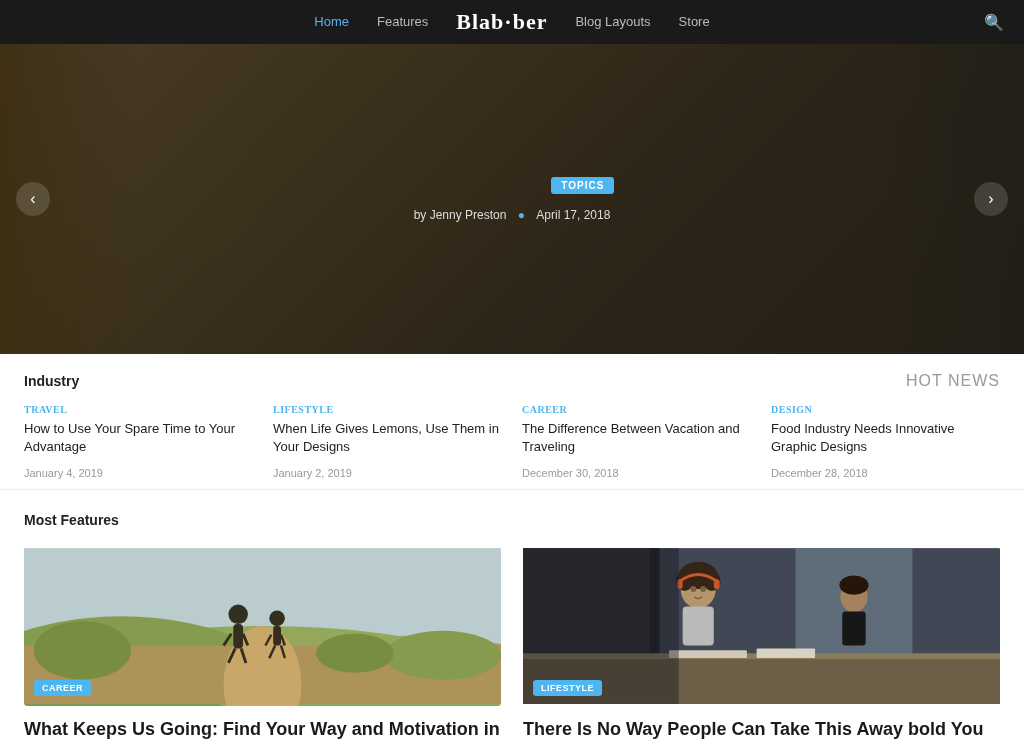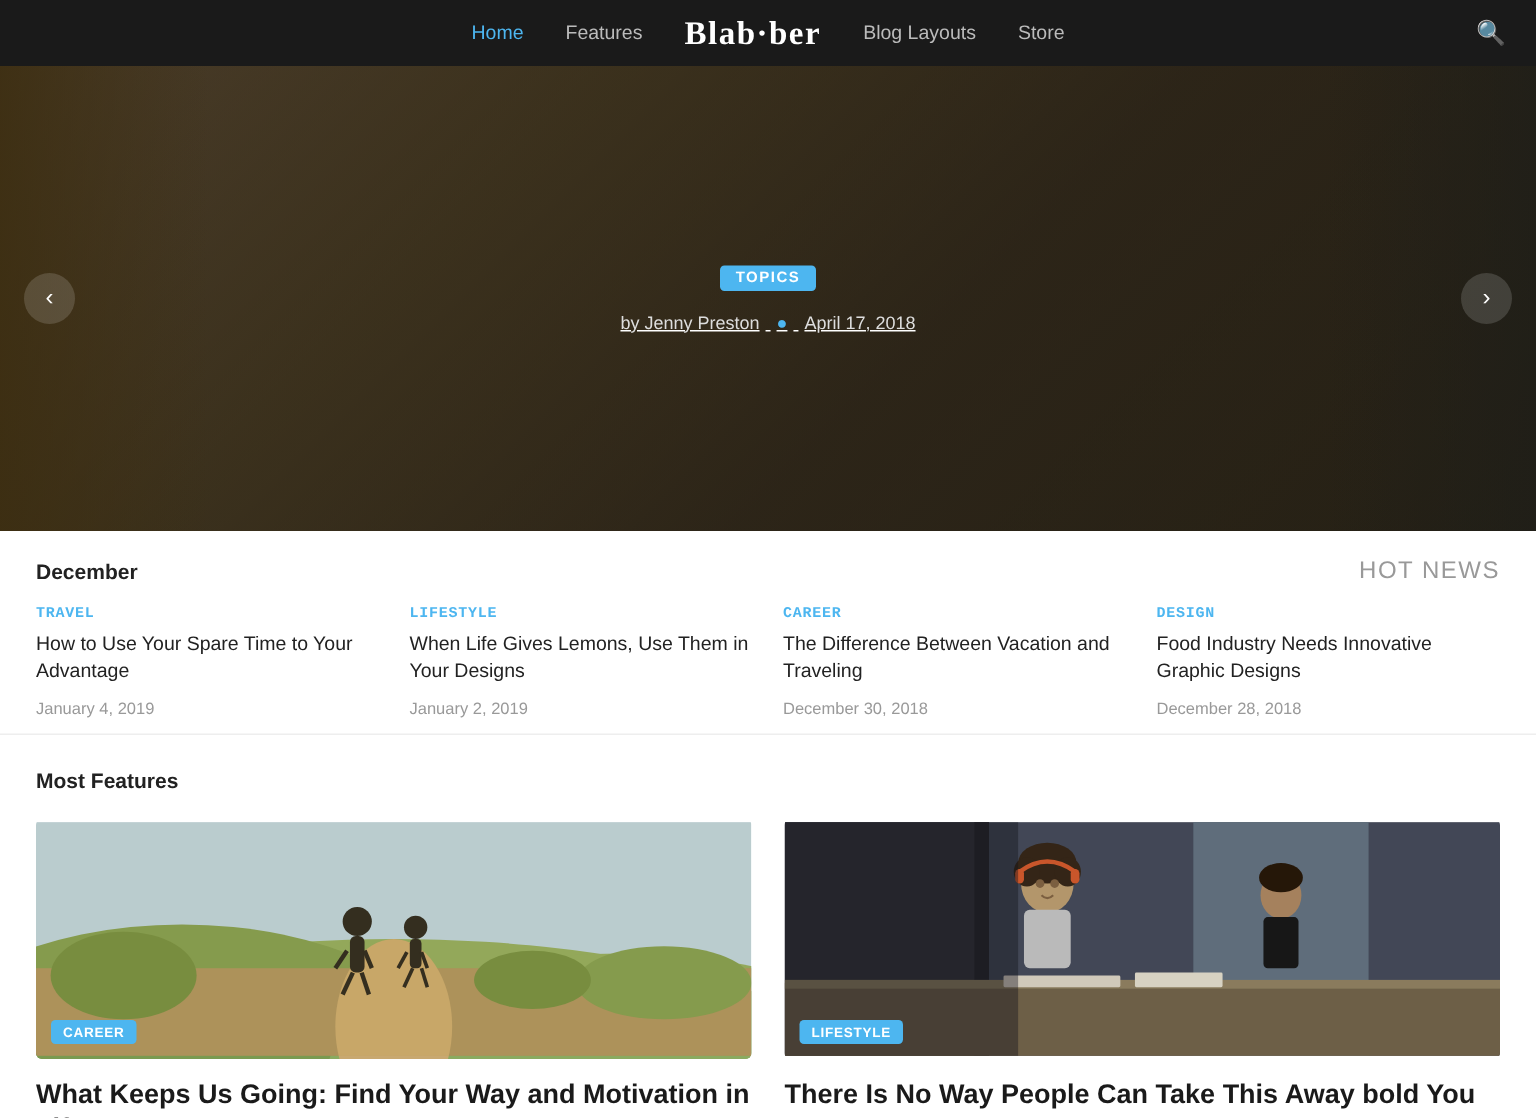--- a/index.html
+++ b/index.html
@@ -58,23 +58,22 @@
       position: absolute;
       inset: 0;
       background:
         linear-gradient(rgba(20,15,5,0.55), rgba(20,15,5,0.55)),
         linear-gradient(135deg, #8b7355 0%, #6b5a3a 30%, #4a3f2f 60%, #3a3528 100%);
       z-index: 0;
     }
     .hero-content {
       position: relative;
       z-index: 2;
-      text-align: center;
+      text-align: right;
       color: #fff;
-      text-decoration: underline;
     }
     .hero-badge {
       display: inline-block;
       background: #4db6f0;
       color: #fff;
       font-size: 10px;
       font-family: Arial, sans-serif;
       font-weight: bold;
       padding: 3px 10px;
       border-radius: 3px;
@@ -142,21 +141,21 @@
     }
     .trending-grid {
       display: grid;
       grid-template-columns: repeat(4, 1fr);
       gap: 20px;
     }
     .trending-item {}
     .trending-category {
       font-size: 10px;
       font-weight: bold;
-      font-family: Liberation Mono, monospace;
+      font-family: Liberation Serif, serif;
       text-transform: uppercase;
       letter-spacing: 0.5px;
       margin-bottom: 5px;
     }
     .cat-travel { color: #4db6f0; }
     .cat-lifestyle { color: #4db6f0; }
     .cat-career { color: #4db6f0; }
     .cat-design { color: #4db6f0; }
     .trending-item-title {
       font-size: 13px;
@@ -276,21 +275,21 @@
       <span class="dot">●</span>
       <span>April 17, 2018</span>
     </div>
   </div>
 
   <button class="hero-arrow right">›</button>
 </div>
 
 <div class="trending-section">
   <div class="trending-header">
-    <span class="trending-title">December</span>
+    <span class="trending-title">Industry</span>
     <span class="hot-news-label">HOT NEWS</span>
   </div>
   <div class="trending-grid">
 
     <div class="trending-item">
       <div class="trending-category cat-travel">TRAVEL</div>
       <div class="trending-item-title">How to Use Your Spare Time to Your Advantage</div>
       <div class="trending-item-date">January 4, 2019</div>
     </div>
 

